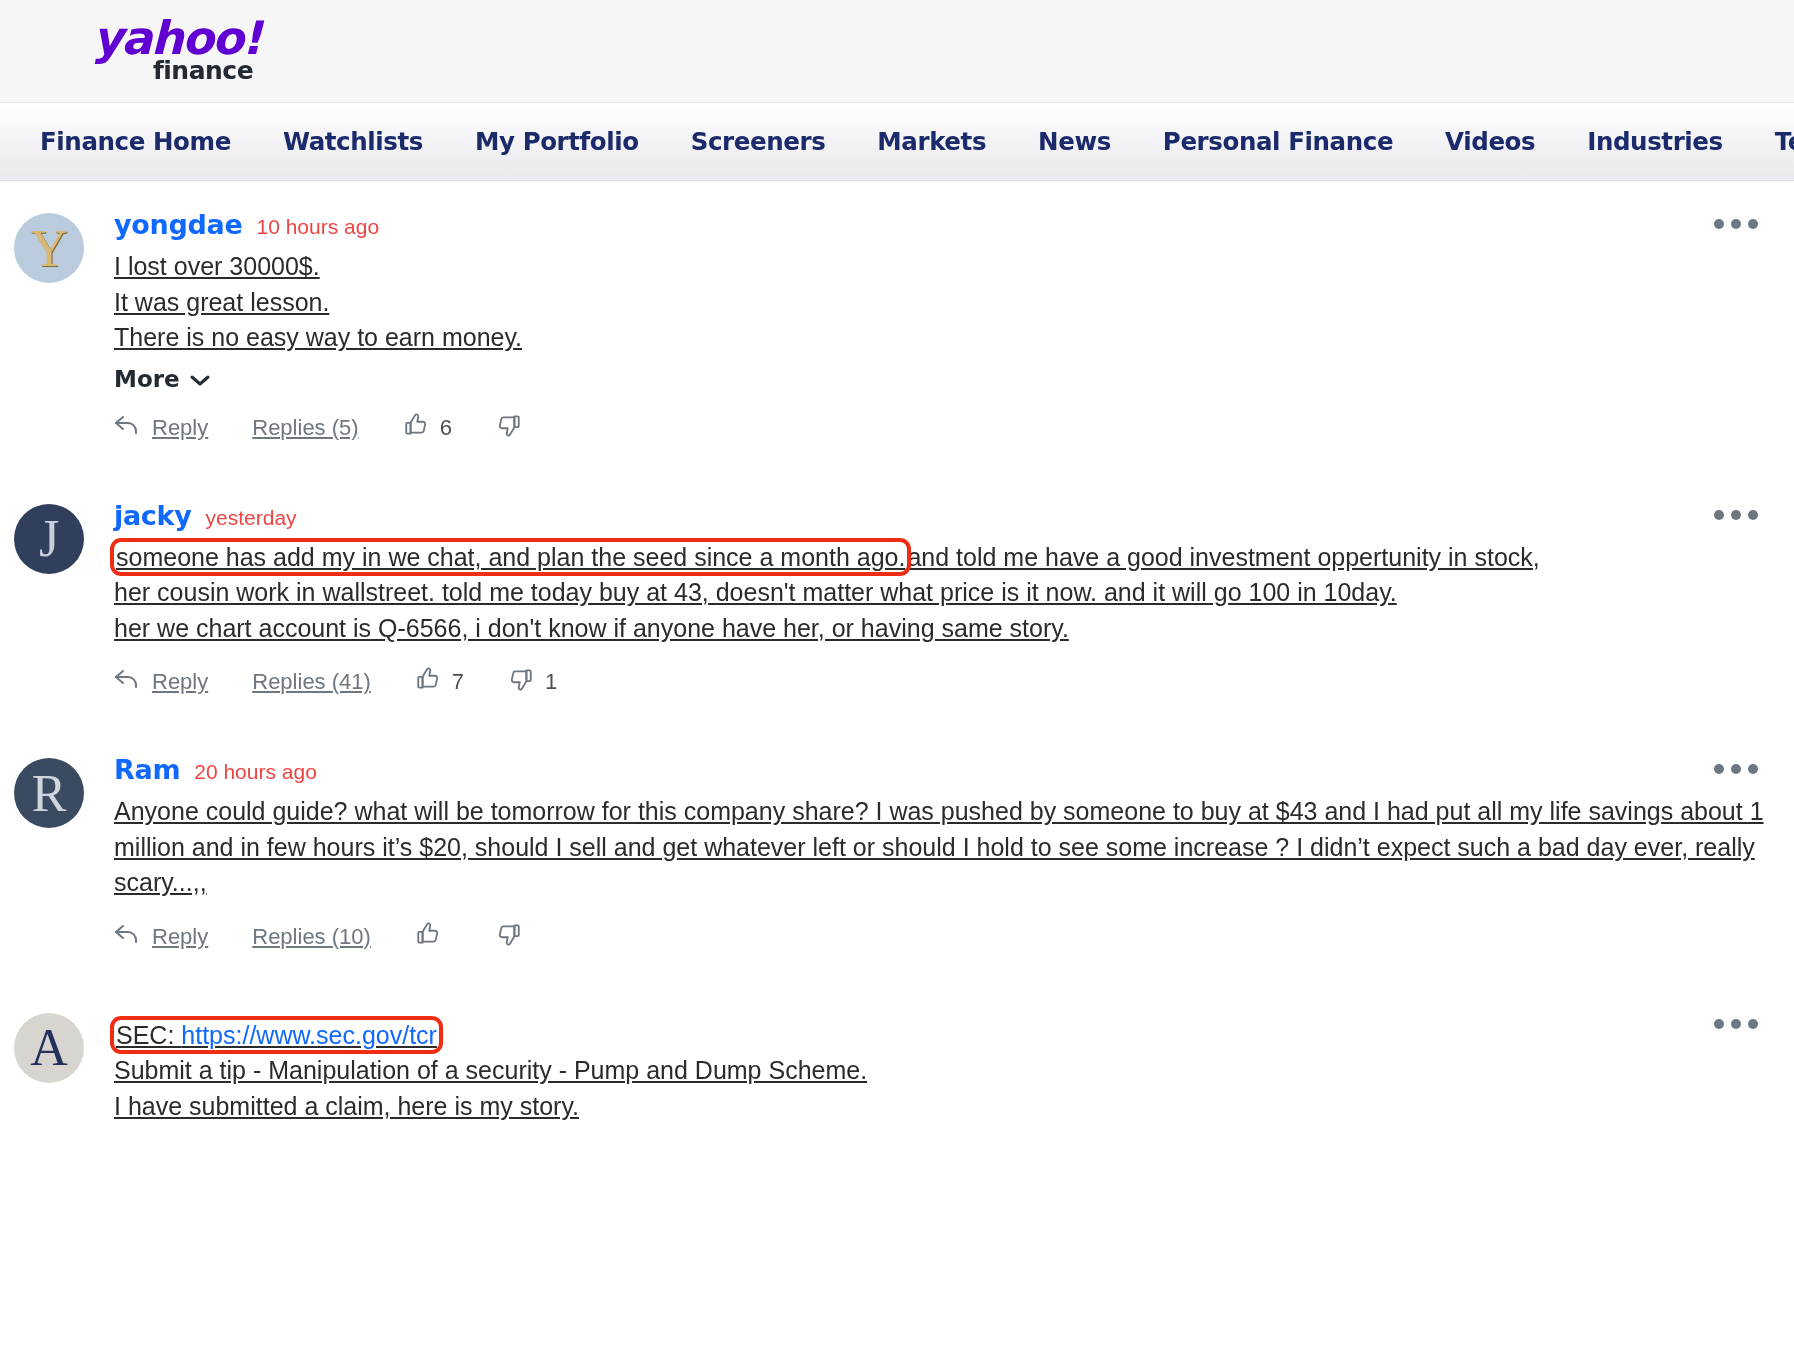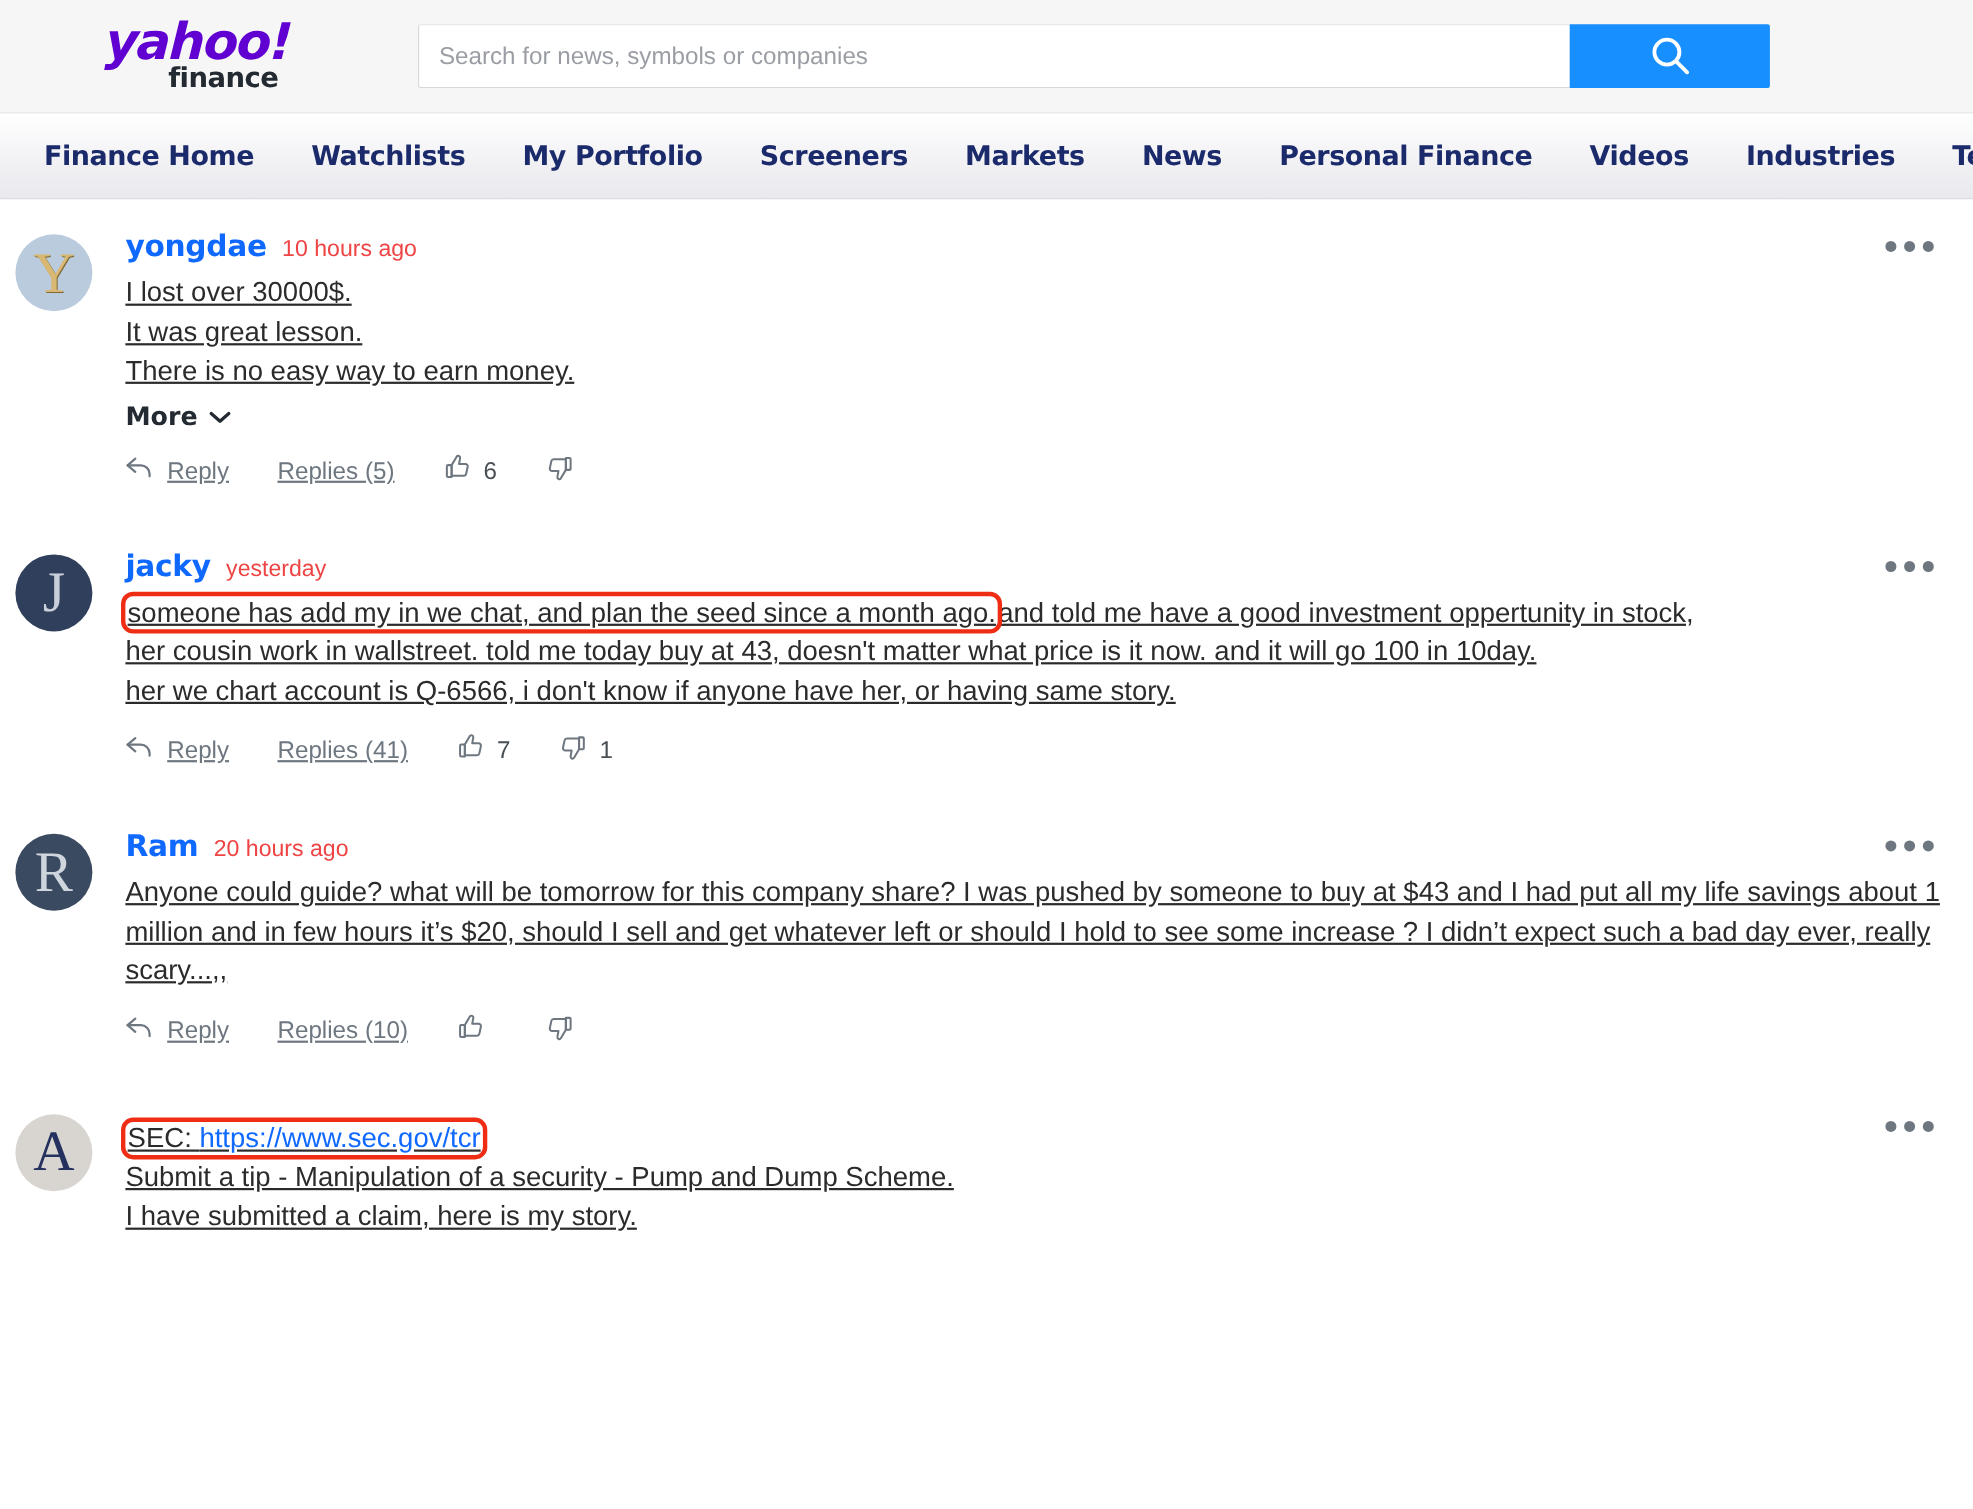--- a/index.html
+++ b/index.html
@@ -204,31 +204,20 @@
 </style>
 </head>
 <body>
 
 <div class="header">
   <div class="logo-wrap">
     <div class="logo-yahoo"><span>yahoo</span><span class="bang">!</span></div>
     <div class="logo-finance">finance</div>
   </div>
 
-  <div class="search-zone">
-    <input class="search-input" type="text" placeholder="Search for news, symbols or companies" style="">
-    <button class="search-btn">
-      <span>
-        <svg width="42" height="42" viewBox="0 0 24 24" fill="none" stroke="#ffffff" stroke-width="2" stroke-linecap="round">
-          <circle cx="10.5" cy="10.5" r="6.5"></circle>
-          <line x1="15.3" y1="15.3" x2="21" y2="21"></line>
-        </svg>
-      </span>
-    </button>
-  </div>
 </div>
 
 <div class="navbar">
   <div class="nav-item">Finance Home</div>
   <div class="nav-item">Watchlists</div>
   <div class="nav-item">My Portfolio</div>
   <div class="nav-item">Screeners</div>
   <div class="nav-item">Markets</div>
   <div class="nav-item">News</div>
   <div class="nav-item">Personal Finance</div>

